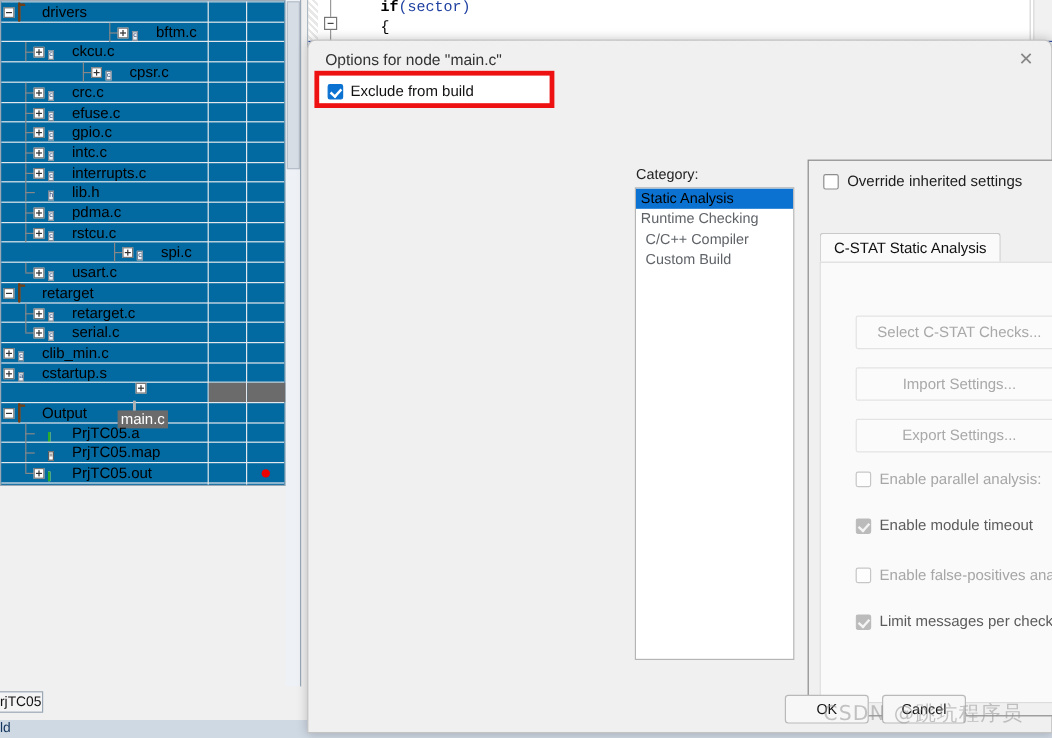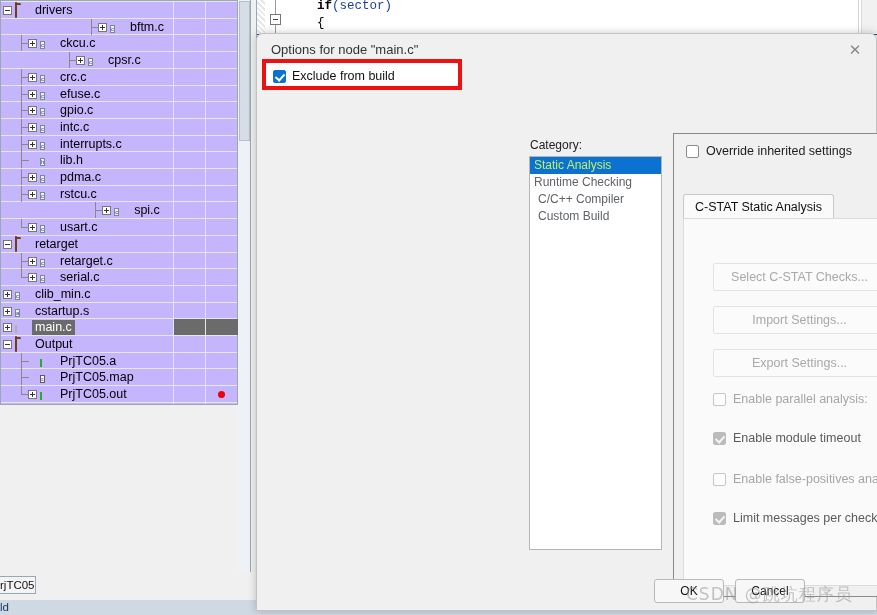--- a/index.html
+++ b/index.html
@@ -10,21 +10,21 @@
     font-family: "Liberation Sans", sans-serif;
   }
   #root { position: relative; width: 877px; height: 615px; }
 
   
   .ide-bg { position:absolute; inset:0; background:#f0f0f0; }
 
   
   .tree-panel {
     position:absolute; left:0; top:0; width:238px; height:405px;
-    background:#c4b5fd; border:1px solid #9aa7b5; box-sizing:border-box;
+    background:#0369a1; border:1px solid #9aa7b5; box-sizing:border-box;
   }
   .tree-grid { position:absolute; left:0; top:0; right:0; bottom:0; overflow:hidden; }
   .tree-rowline {
     position:absolute; left:0; right:0; height:1px; background:#e4e8ec;
   }
   .tree-collines { position:absolute; top:0; bottom:0; width:1px; background:#e4e8ec; }
 
   .tree-row {
     position:absolute; left:0; right:0; height:16px;
     display:flex; align-items:center;
@@ -147,21 +147,21 @@
   .cb.dis { border-color:#c6c6c6; background:#fdfdfd; }
   .excl-row { position:relative; display:flex; align-items:center; gap:6px; font-size:12.5px; color:#111; }
 
   .cat-label { position:absolute; left:273px; top:104px; font-size:12px; color:#222; }
   .cat-list {
     position:absolute; left:272px; top:122px; width:133px; height:394px;
     background:#ffffff; border:1px solid #b5b5b5; box-sizing:border-box; overflow:hidden;
   }
   .cat-item { font-size:12px; color:#5f6368; padding:1px 0 1px 8px; line-height:15px; white-space:nowrap; }
   .cat-item.root { padding-left:4px; }
-  .cat-item.sel { background:#0b72d1; color:#bef264; }
+  .cat-item.sel { background:#0b72d1; color:#000000; }
 
   .right-pane {
     position:absolute; left:416px; top:99px; width:448px; height:464px;
     background:#f0f0f0; border:1px solid #8a8a8a; box-sizing:border-box;
   }
   .ov-row { position:absolute; left:12px; top:10px; display:flex; align-items:center; gap:7px; font-size:12.5px; color:#1d1d1d; }
 
   .tabstrip { position:absolute; left:9px; top:60px; right:9px; height:25px; }
   .tab-active {
     position:absolute; left:0; top:0; height:25px; padding:0 11px;
@@ -423,21 +423,21 @@
           <span class="t-box plus"></span>
           <span class="ic"><span class="ic-file">c</span></span>
           <span class="label-txt">clib_min.c</span>
         </div>
         <div class="tree-row" style="top: 302px;">
           <span class="t-indent" style="width:2px"></span>
           <span class="t-box plus"></span>
           <span class="ic"><span class="ic-file">a</span></span>
           <span class="label-txt">cstartup.s</span>
         </div>
-        <div class="tree-row sel" style="top: 318px;">
+        <div class="tree-row sel" style="top: 318px; flex-direction: column;">
           <span class="t-indent" style="width:2px"></span>
           <span class="t-box plus"></span>
           <span class="ic"><span class="ic-file blank"></span></span>
           <span class="label-txt">main.c</span>
           <div class="rowfill" style="left: 173px; width: 31px;"></div>
           <div class="rowfill" style="left: 205px; width: 32px;"></div>
         </div>
         <div class="tree-row" style="top: 335px;">
           <span class="t-indent" style="width:2px"></span>
           <span class="t-box"></span>

